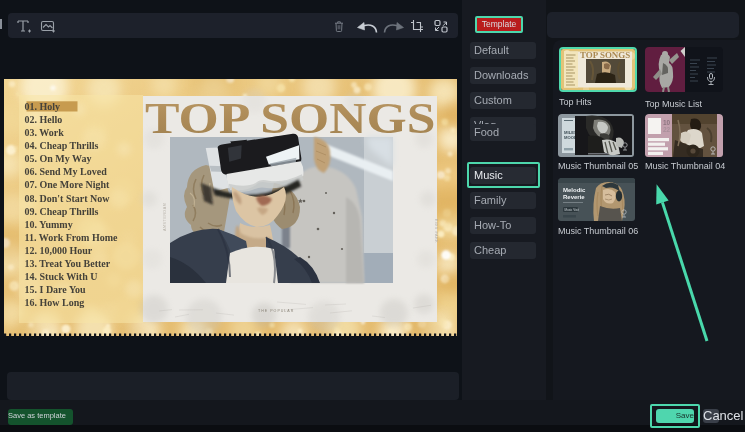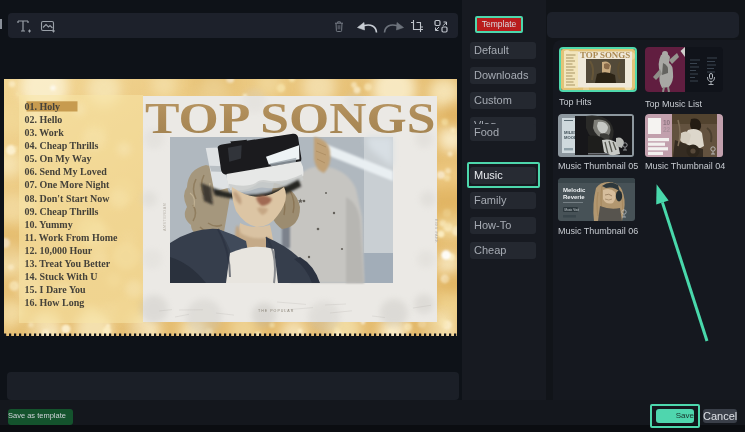--- a/index.html
+++ b/index.html
@@ -481,13 +481,13 @@
   <div class="thlabel" style="left:558px;top:226px">Music Thumbnail 06</div>
 
   <svg class="abs" style="left:640px;top:175px" width="80" height="175" viewBox="0 0 80 175">
     <line x1="67" y1="166" x2="22.4" y2="27.4" stroke="#49d8ab" stroke-width="3"></line>
     <path d="M 16.6 9.3 L 28.6 25.4 L 16.2 29.4 Z" fill="#49d8ab"></path>
   </svg>
 
   <div class="abs" style="left:8px;top:409px;width:65px;height:16px;background:#14532d;border-radius:3px;color:#ced2d8;font-size:7.5px;line-height:13px">Save as template</div>
   <div class="abs" style="left:650px;top:404px;width:50px;height:24px;border:2px solid #4dd7ac;border-radius:2px"></div>
   <div class="abs" style="left:656px;top:409px;width:38px;height:14px;background:#4fd6ae;border-radius:3px;color:#17302a;font-size:8px;text-align:right;line-height:14px">Save</div>
-  <div class="abs" style="left:703px;top:409px;width:34px;height:14px;background:#3a3f49;border-radius:3px;color:#dde0e5;font-size:11px;text-align:left;line-height:14px">Cancel</div>
+  <div class="abs" style="left:703px;top:409px;width:16px;height:14px;background:#3a3f49;border-radius:3px;color:#dde0e5;font-size:13px;text-align:left;line-height:14px">Cancel</div>
 </div>
 </body></html>

